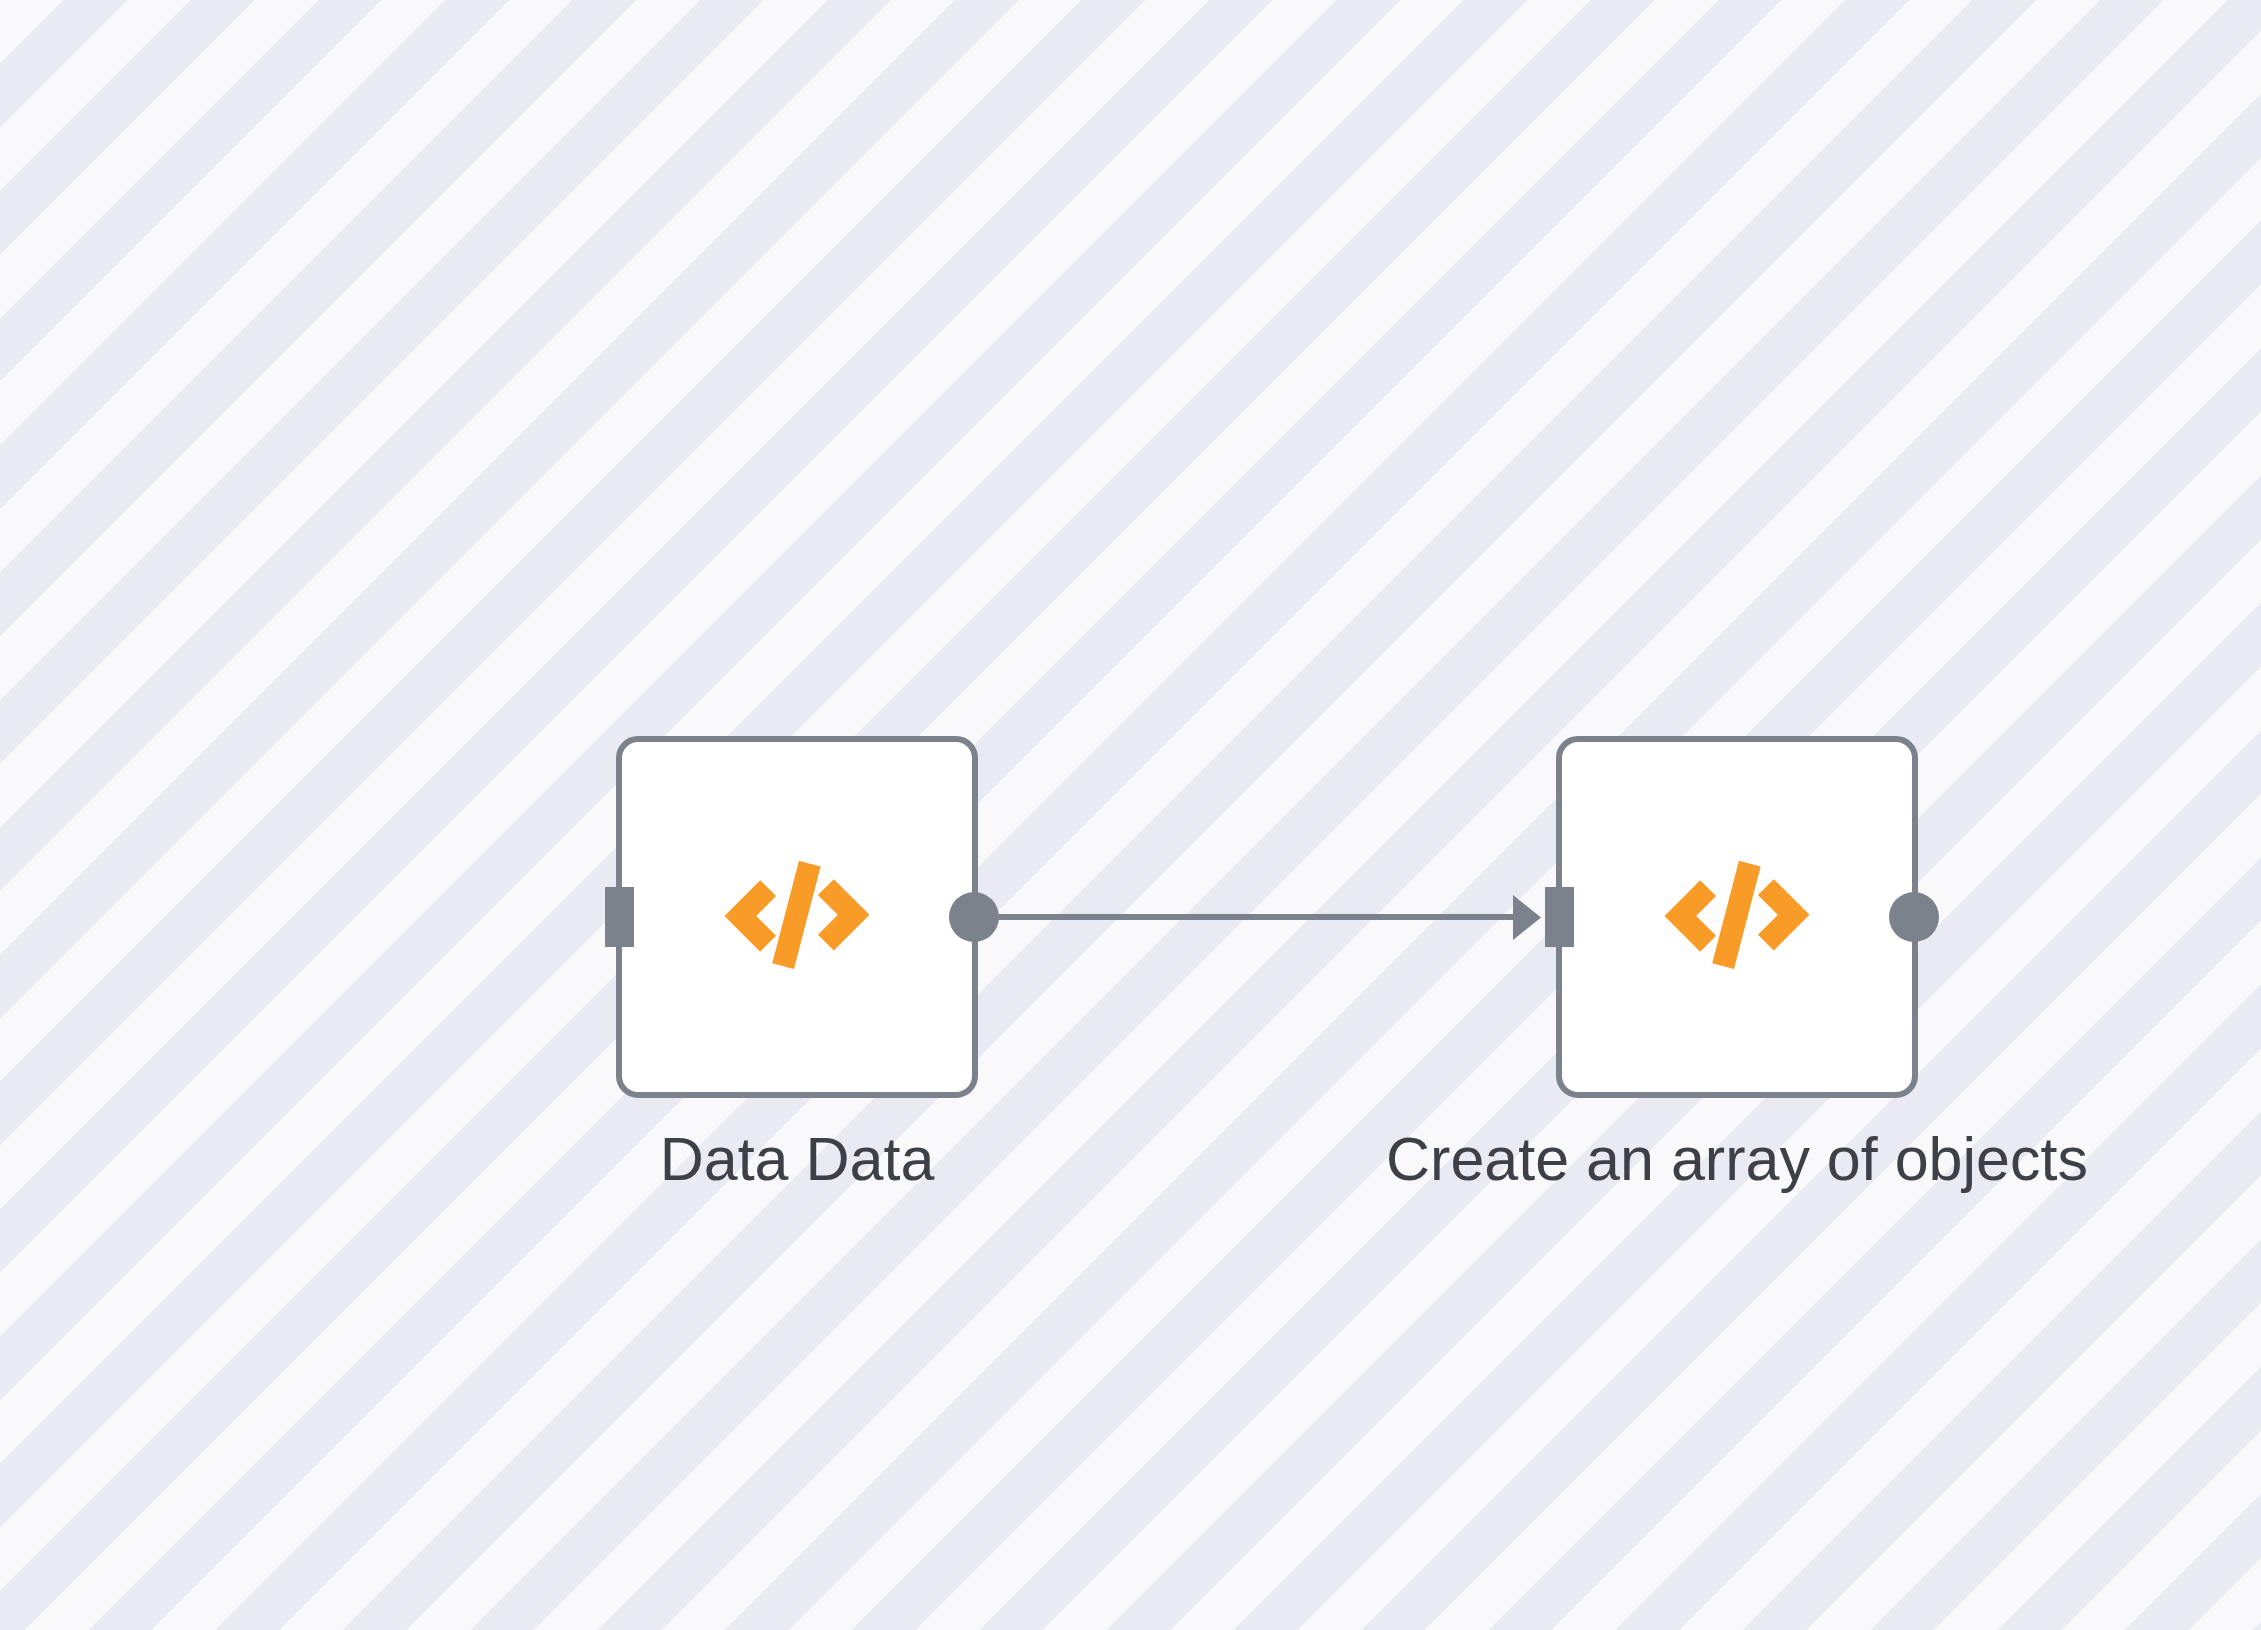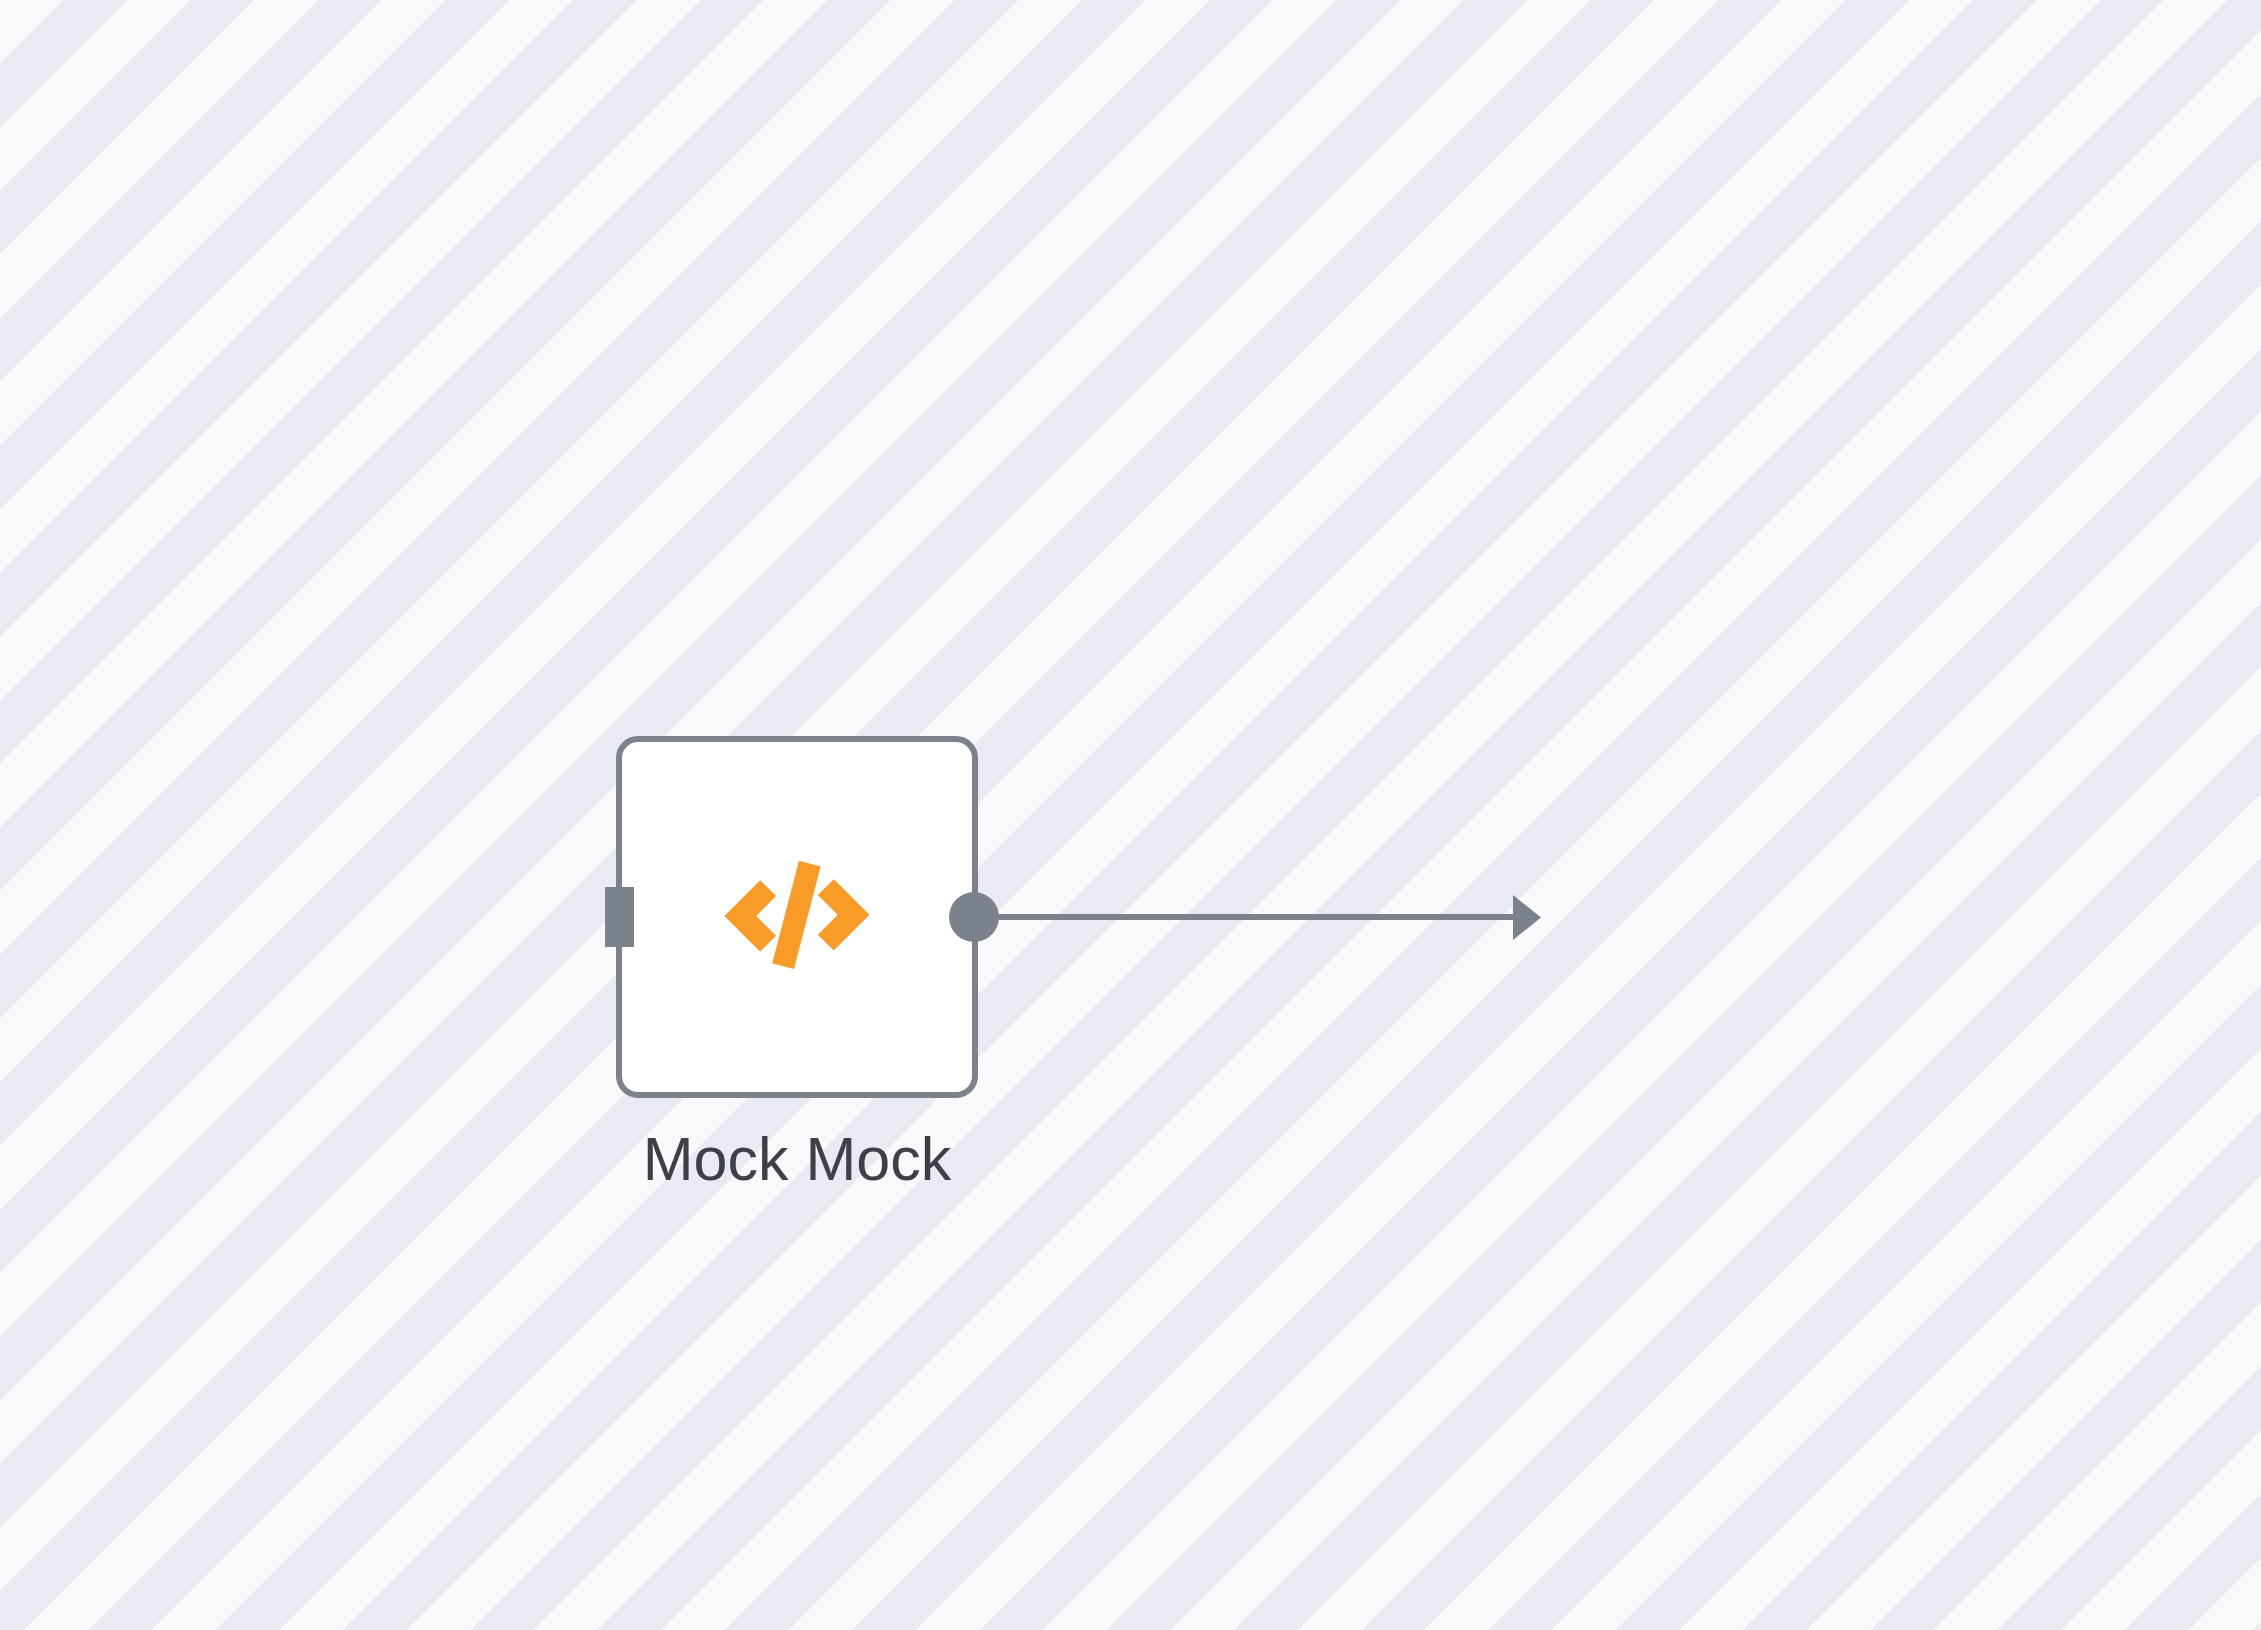--- a/index.html
+++ b/index.html
@@ -70,18 +70,30 @@
   <div class="node node-mock">
     <span class="port port-in"></span>
     <span class="port port-out"></span>
     <span class="icon-wrap">
       <svg width="156" height="124" viewBox="-8 -6 146 116" fill="none" stroke="currentColor" stroke-width="21" stroke-linecap="butt" stroke-linejoin="miter">
         <polyline points="38,25 12,51 38,77"></polyline>
         <polyline points="92,24 118,50 92,76"></polyline>
         <line x1="77" y1="2" x2="52" y2="98"></line>
       </svg>
     </span>
-    <div class="node-label">Mock Mock</div>
+    <div class="node-label">Data Data</div>
   </div>
 
+  <div class="node node-array">
+    <span class="port port-in"></span>
+    <span class="port port-out"></span>
+    <span class="icon-wrap">
+      <svg width="156" height="124" viewBox="-8 -6 146 116" fill="none" stroke="currentColor" stroke-width="21" stroke-linecap="butt" stroke-linejoin="miter">
+        <polyline points="38,25 12,51 38,77"></polyline>
+        <polyline points="92,24 118,50 92,76"></polyline>
+        <line x1="77" y1="2" x2="52" y2="98"></line>
+      </svg>
+    </span>
+    <div class="node-label">Create an array of objects</div>
+  </div>
 
 </div>
 
 
 </body></html>

